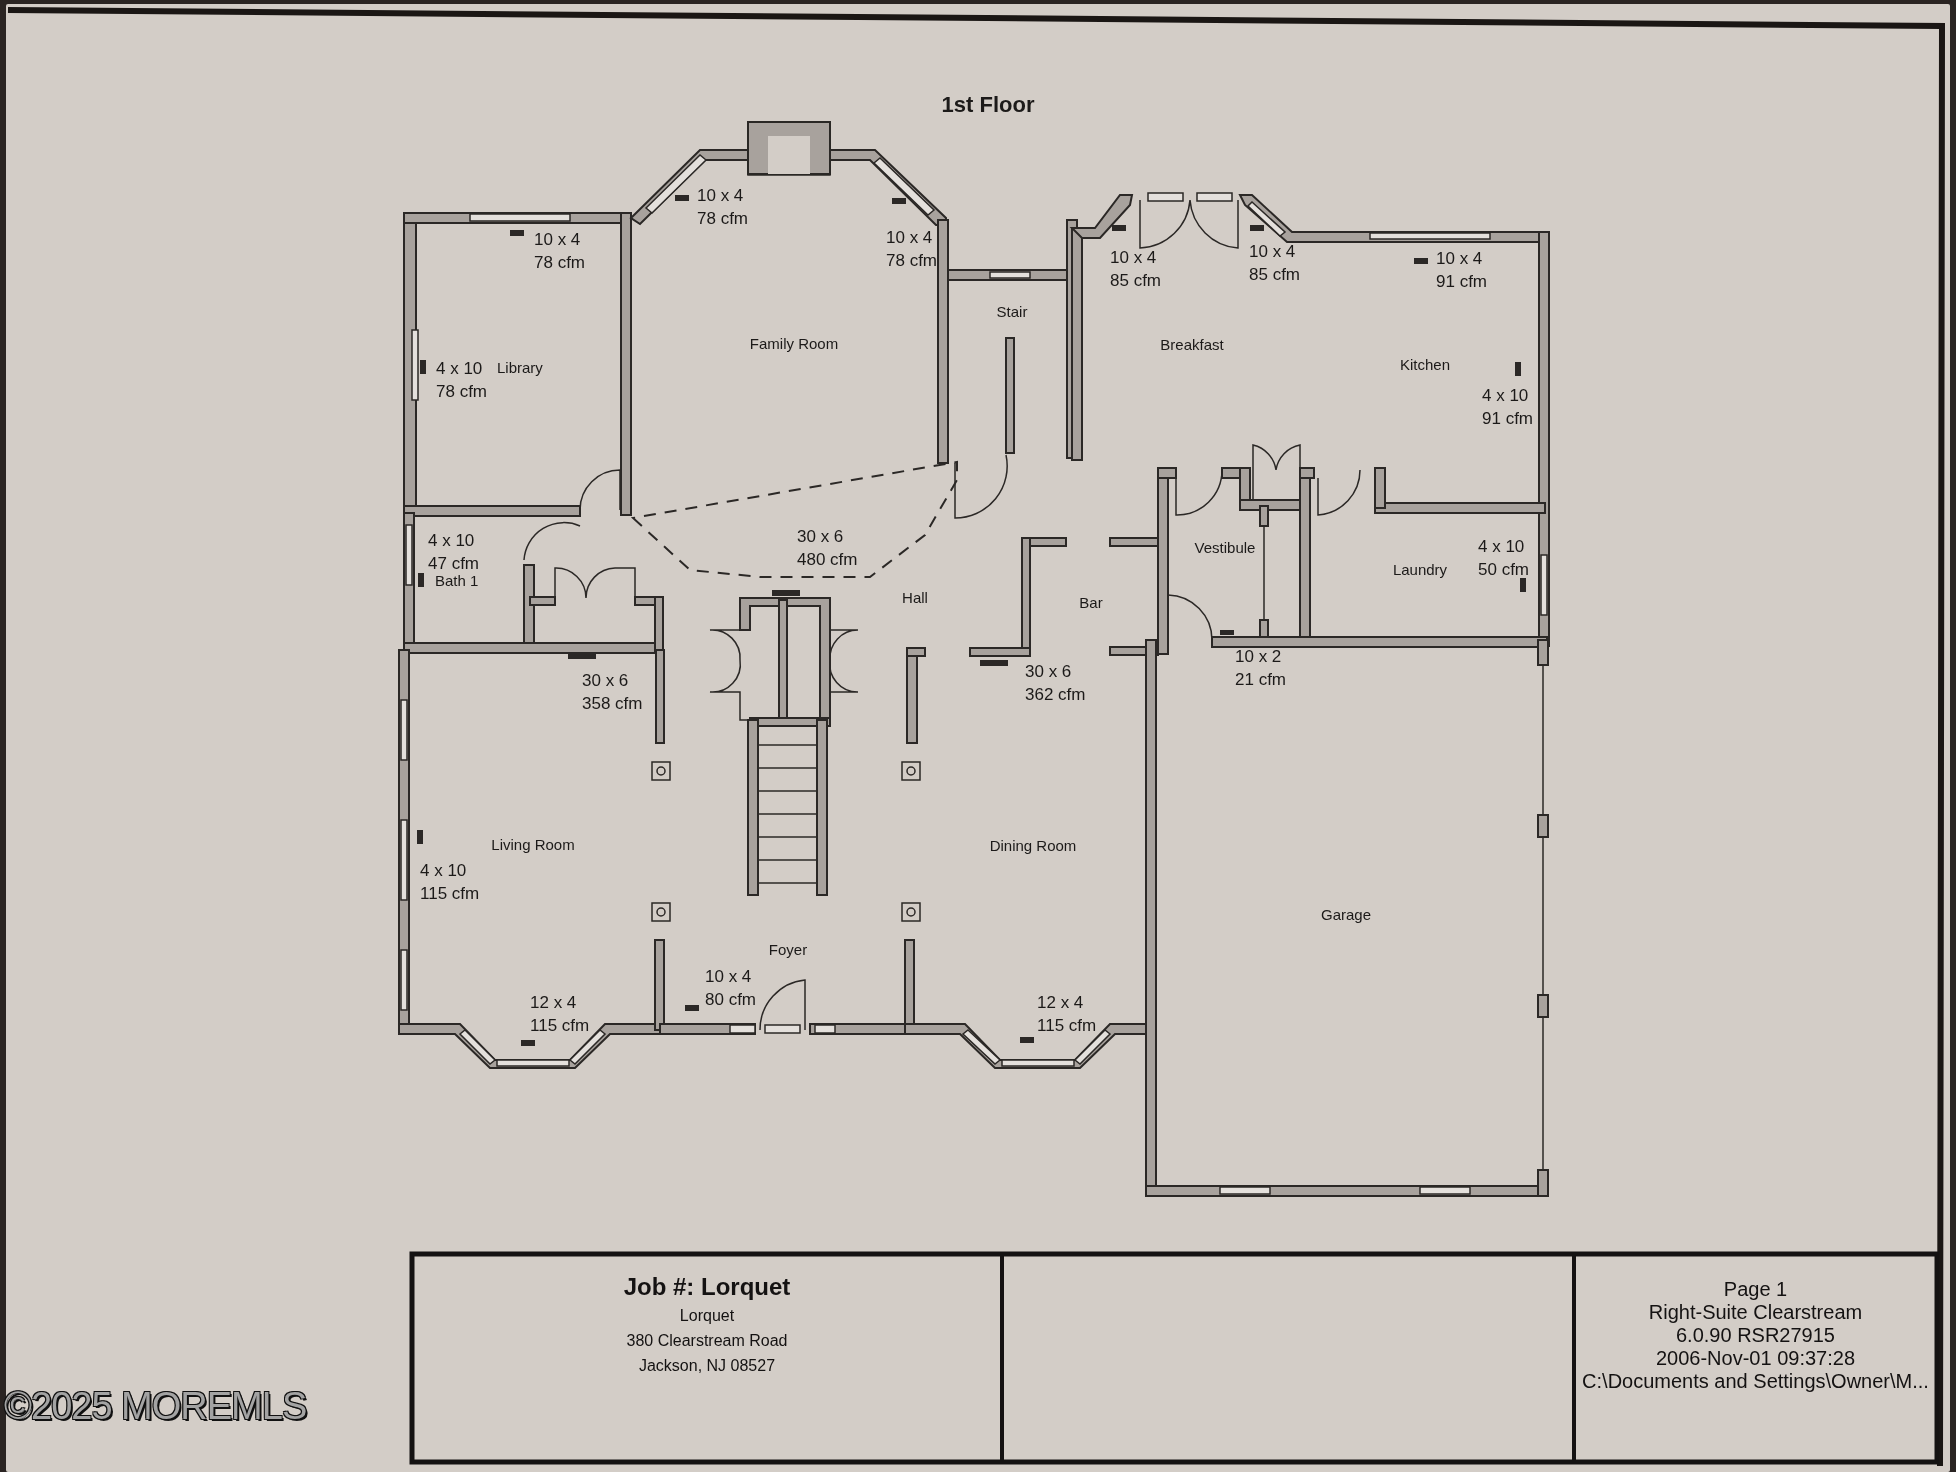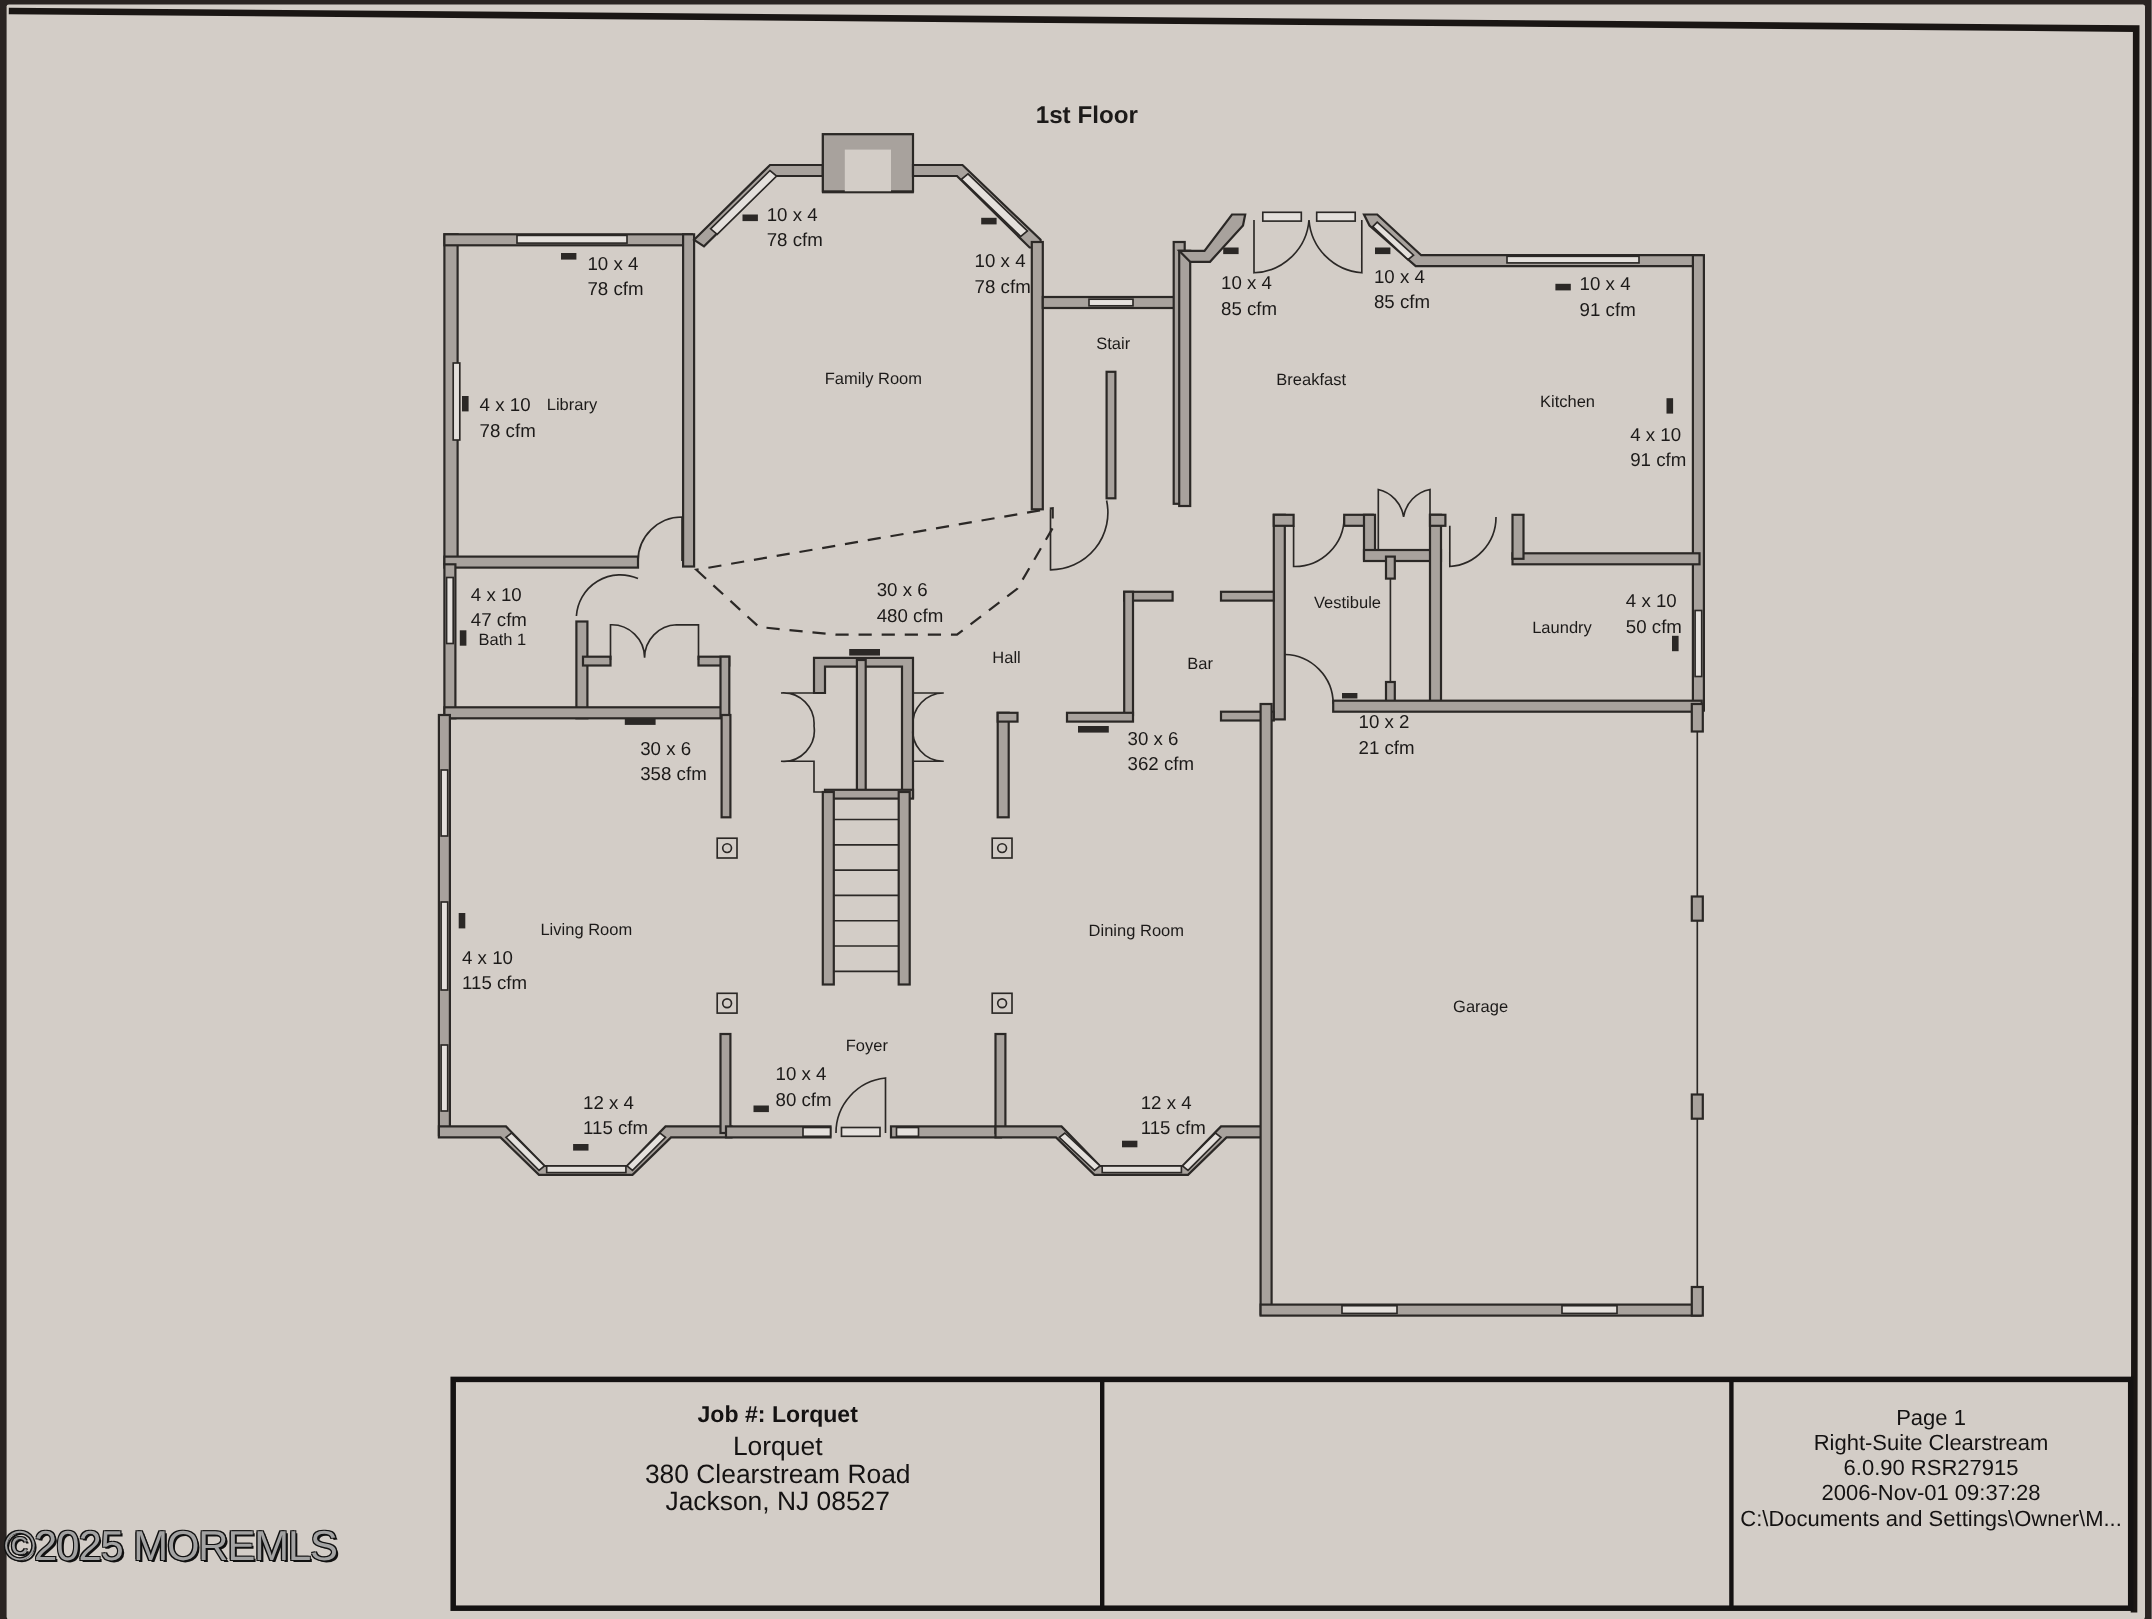--- a/index.html
+++ b/index.html
@@ -7,22 +7,22 @@
   .sheet{position:absolute;left:6px;top:4px;width:1944px;height:1468px;background:#d3cdc7;border-radius:2px;}
   .frame{position:absolute;left:0;top:0;}
   svg text{font-family:"Liberation Sans",sans-serif;fill:#1c1a19;}
   .room-label{font-size:15px;}
   .vent-label{font-size:17px;}
   .title{font-size:22px;font-weight:bold;}
   .tb{position:absolute;top:1254px;height:208px;box-sizing:border-box;text-align:center;color:#141212;}
   .tb-left{left:412px;width:590px;padding-top:16px;}
   .tb-mid{left:1002px;width:572px;}
   .tb-right{left:1574px;width:363px;padding-top:24px;}
-  .tb-bold{font-size:21px;font-weight:bold;line-height:33px;display:block;}
-  .tb-line{font-size:24px;line-height:25px;display:block;}
+  .tb-bold{font-size:24px;font-weight:bold;line-height:33px;display:block;}
+  .tb-line{font-size:16px;line-height:25px;display:block;}
   .tb-scale{font-size:24px;line-height:36px;display:block;margin-bottom:2px;}
   .tb-small{font-size:20px;line-height:23px;display:block;white-space:nowrap;}
   .watermark{position:absolute;left:4px;top:1385px;font-size:38px;color:#a3a3a3;letter-spacing:-1px;
     text-shadow:-1px -1px 0 #111,1px -1px 0 #111,-1px 1px 0 #111,2px 2px 0 #111;}
 </style>
 </head>
 <body>
 
 <div class="sheet"></div>
 

